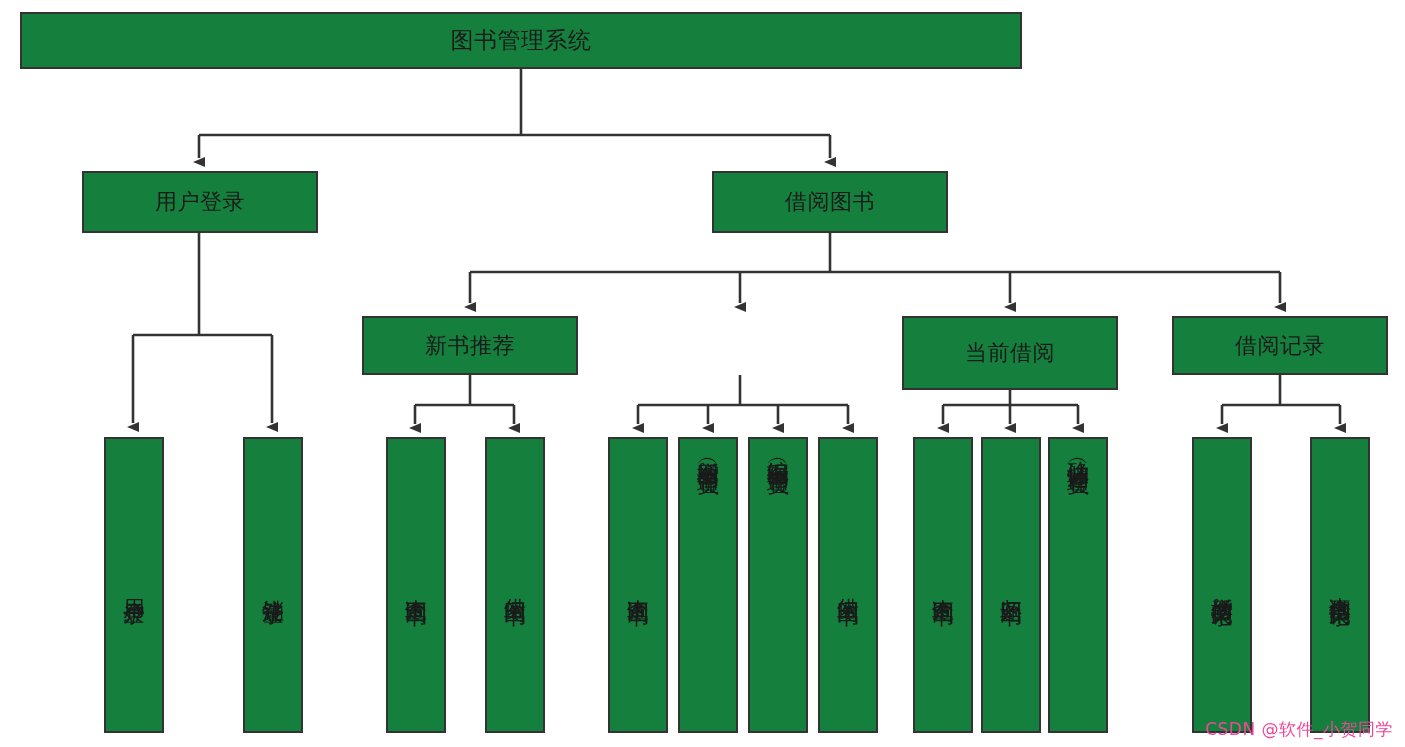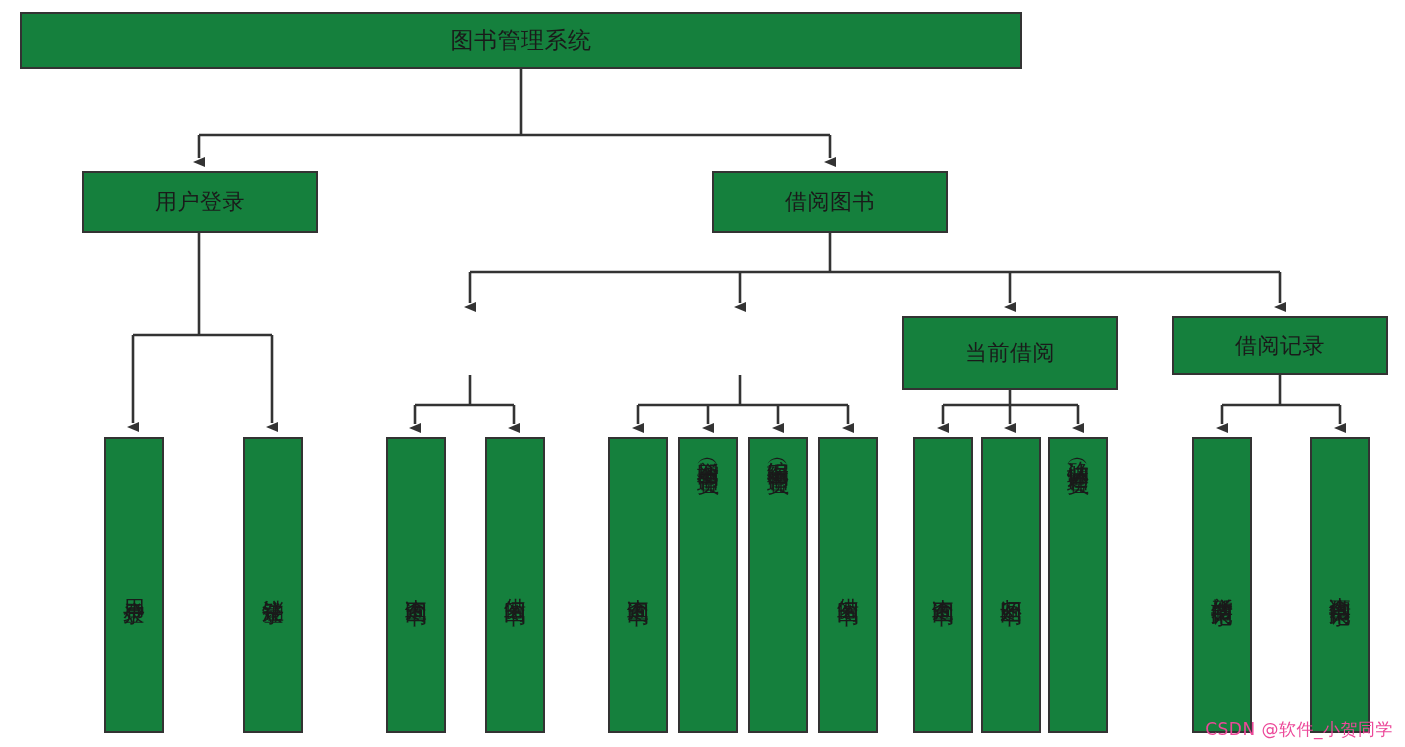--- a/index.html
+++ b/index.html
@@ -123,20 +123,23 @@
     <span>图书管理系统</span>
   </div>
 
   <div class="node h" style="left:82px; top:171px; width:236px; height:62px;">
     <span>用户登录</span>
   </div>
   <div class="node h" style="left:712px; top:171px; width:236px; height:62px;">
     <span>借阅图书</span>
   </div>
 
+  <div class="node h" style="left:362px; top:316px; width:216px; height:59px;">
+    <span>新书推荐</span>
+  </div>
   <div class="node h" style="left:902px; top:316px; width:216px; height:74px;">
     <span>当前借阅</span>
   </div>
   <div class="node h" style="left:1172px; top:316px; width:216px; height:59px;">
     <span>借阅记录</span>
   </div>
 
   <div class="node v" style="left:104px; top:437px; width:60px; height:296px;">
     <span>用户登录</span>
   </div>

